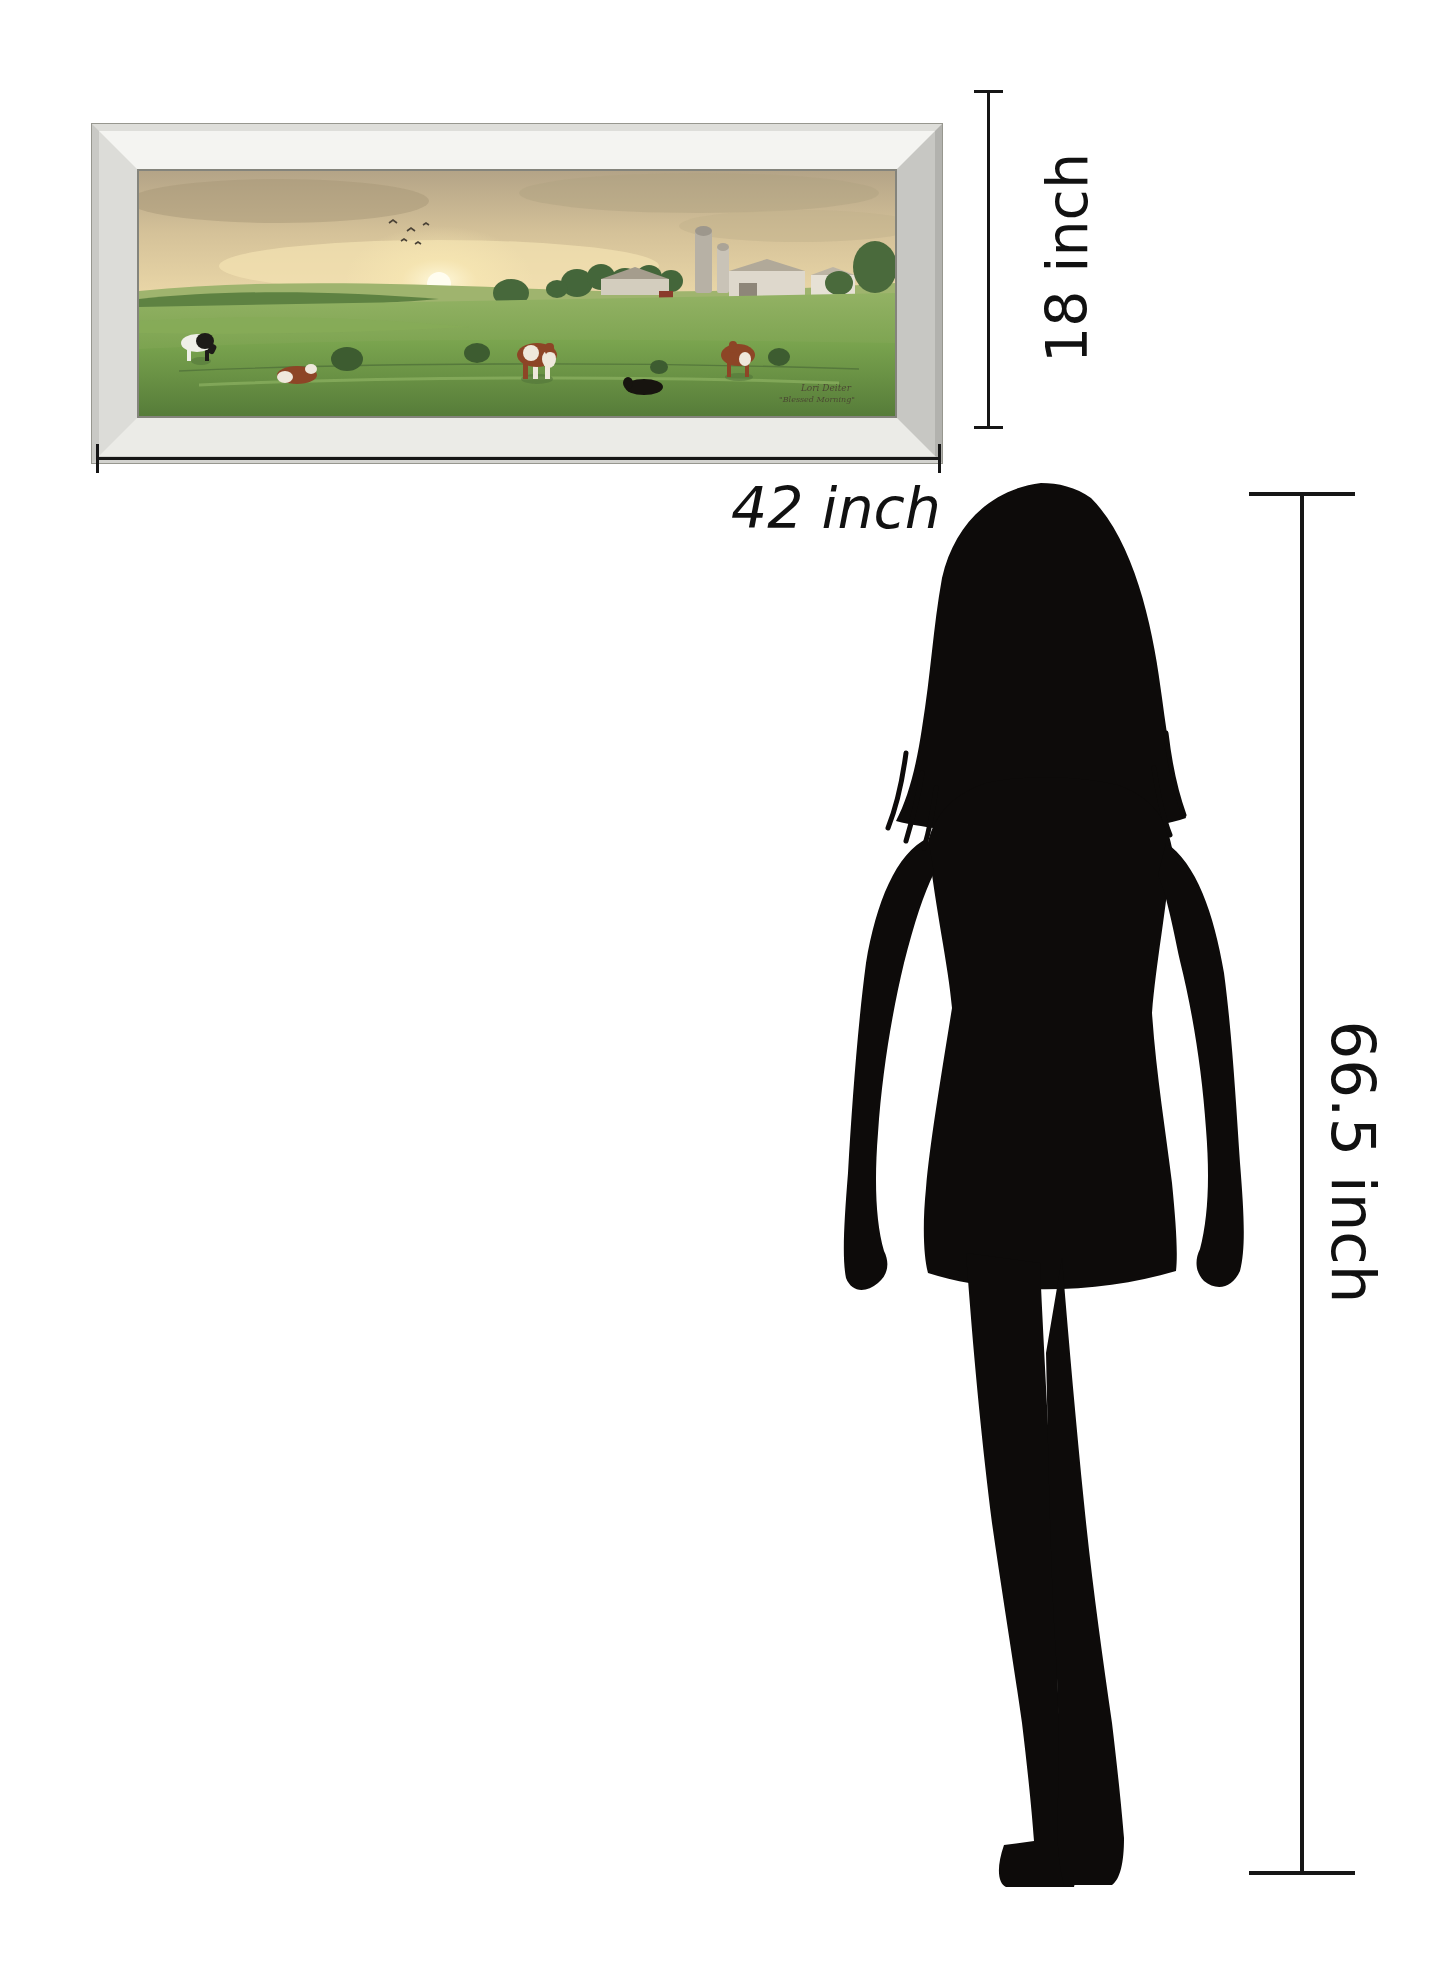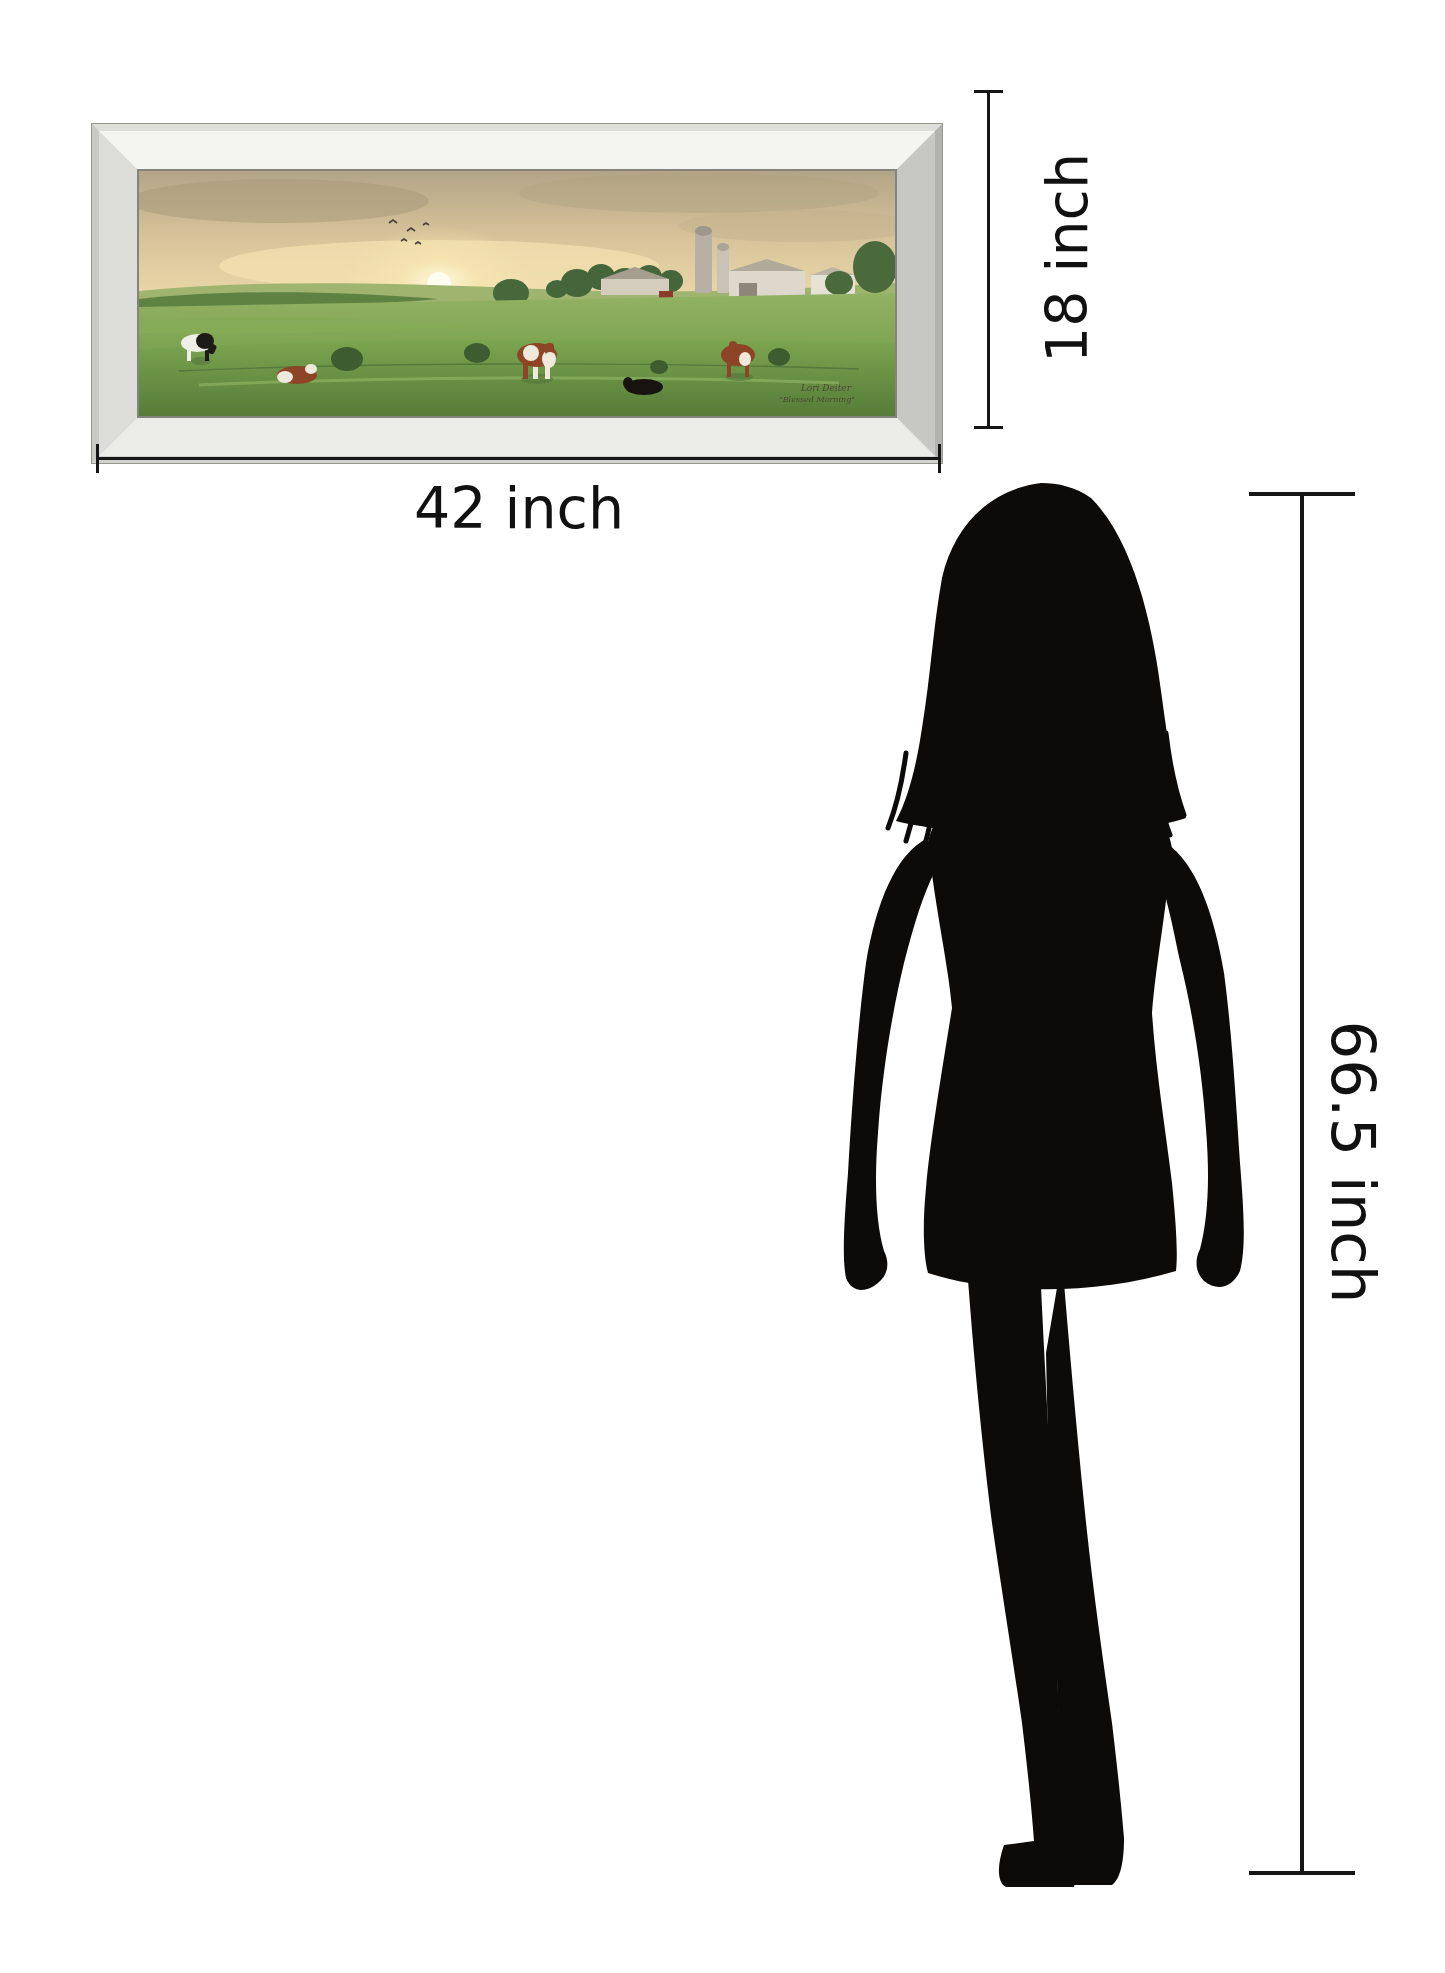--- a/index.html
+++ b/index.html
@@ -36,21 +36,21 @@
     background:#c9b78d;
   }
   .art-well svg{display:block;width:100%;height:100%;}
   
   .dim-line{position:absolute;background:#161616;}
   .dim-label{
     position:absolute;color:#111;
     font-family:"DejaVu Sans","Liberation Sans",sans-serif;
     white-space:nowrap;
   }
-  .label-42{left:97px;top:475px;width:844px;text-align:center;font-size:57px;}
+  .label-42{left:97px;top:475px;width:844px;text-align:right;font-size:57px;font-style:italic;}
   .label-18{left:1067px;top:258px;font-size:57px;transform:translate(-50%,-50%) rotate(-90deg);}
   .label-66{left:1353px;top:1162px;font-size:61px;transform:translate(-50%,-50%) rotate(90deg);}
   
   .silhouette{position:absolute;left:836px;top:483px;width:412px;height:1406px;}
   .silhouette svg{display:block;width:100%;height:100%;}
 </style>
 </head>
 <body>
 
 <div class="canvas">

